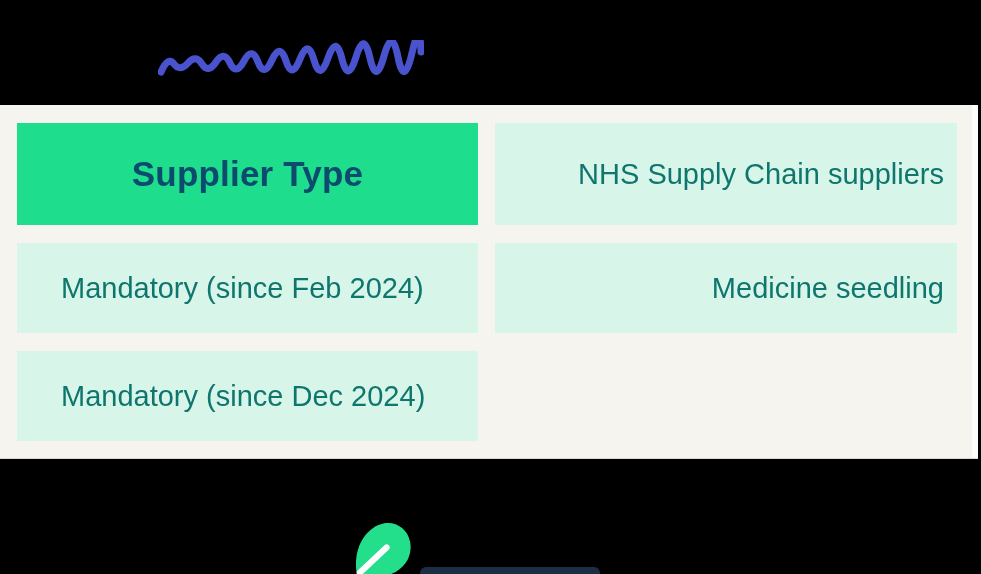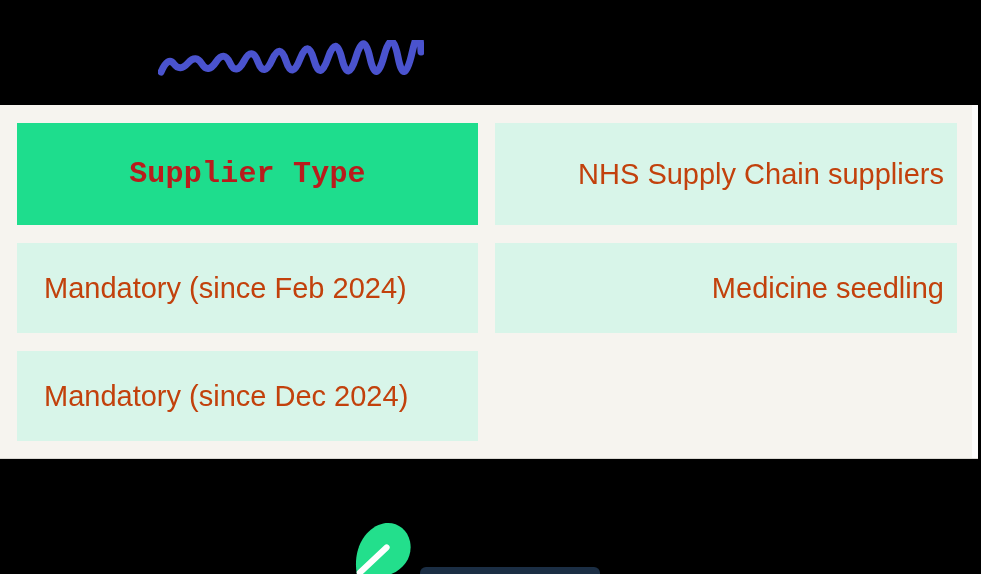--- a/index.html
+++ b/index.html
@@ -51,39 +51,38 @@
     padding: 18px 0 0 17px;
   }
   .cell {
     display: flex;
     align-items: center;
     box-sizing: border-box;
   }
   .cell.header {
     background: #1EDD8D;
     justify-content: center;
-    font-size: 30px;
+    font-size: 35px;
     font-weight: bold;
-    color: #b91c1c;
+    color: #0c4a6e;
     letter-spacing: 0.2px;
-    font-family: Liberation Mono, monospace;
   }
   .cell.body {
     background: #D8F5E9;
     font-size: 29px;
     font-weight: 400;
-    color: #c2410c;
+    color: #0f766e;
   }
   .cell.body.col-left {
     justify-content: flex-end;
     padding-right: 13px;
   }
   .cell.body.col-right {
     justify-content: flex-start;
-    padding-left: 27px;
+    padding-left: 44px;
   }
 
   
   .logo {
     position: absolute;
     left: 354px;
     top: 521px;
     display: flex;
     align-items: flex-start;
   }

